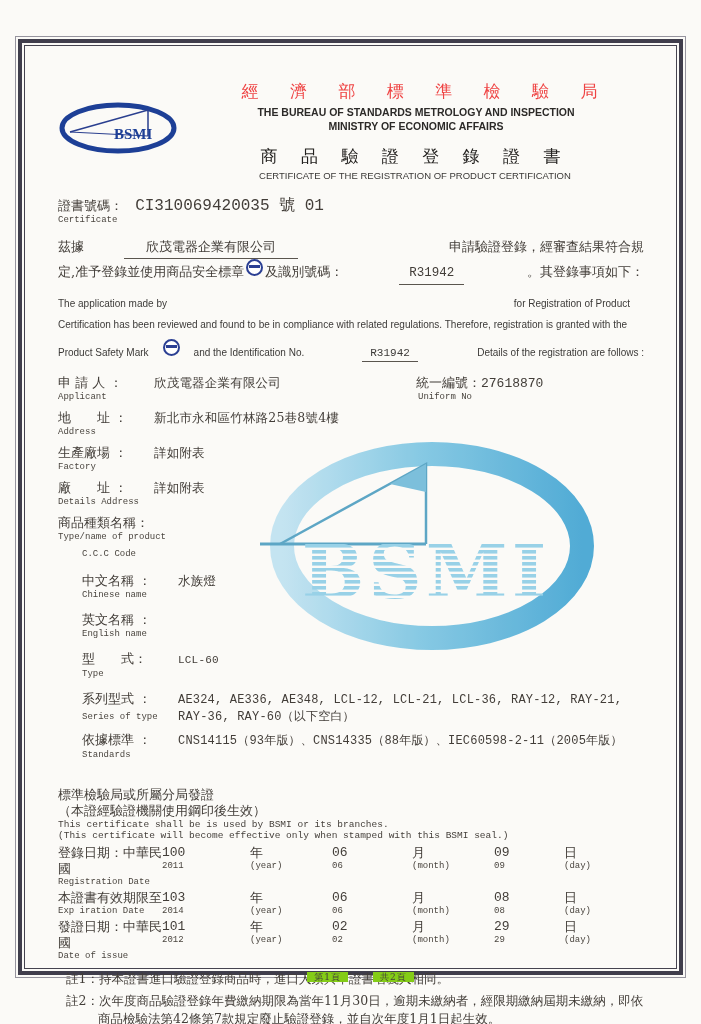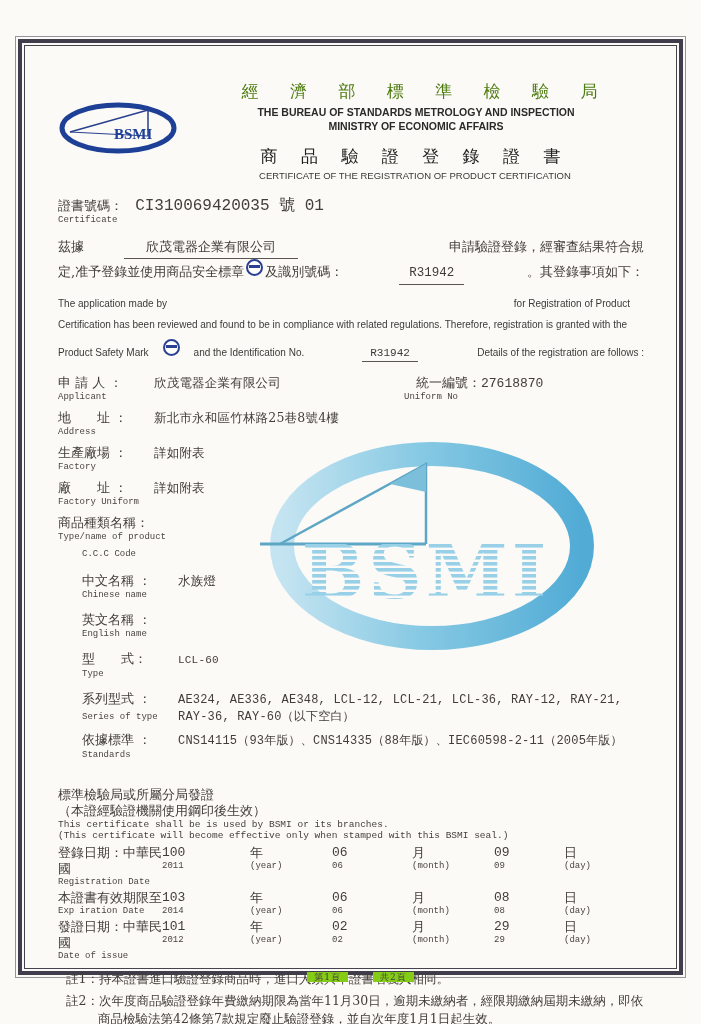--- a/index.html
+++ b/index.html
@@ -15,21 +15,21 @@
   .frame-mid{border:4px solid #403e4c;padding:2px;height:100%;box-sizing:border-box;}
   .frame-in{border:1px solid #45434f;height:100%;box-sizing:border-box;}
   .content{position:absolute;left:58px;top:80px;width:586px;z-index:2;}
   
   .watermark{position:absolute;left:248px;top:442px;z-index:1;opacity:.9;}
   
   .hdr{display:flex;align-items:flex-start;}
   .hdr-left{width:128px;padding-top:22px;}
   .hdr-center{flex:1;text-align:center;}
   .hdr-right{width:100px;padding-top:20px;text-align:center;}
-  .agency-zh{font-size:17px;letter-spacing:13px;color:#4d7c0f;white-space:nowrap;margin-left:22px;}
+  .agency-zh{font-size:17px;letter-spacing:13px;color:#ef4444;white-space:nowrap;margin-left:22px;}
   .agency-en{font-family:"Liberation Sans",sans-serif;font-weight:bold;font-size:10.5px;
     color:#2c2a28;text-align:center;margin:3px 0 0 2px;line-height:1.3;}
   .title-zh{font-size:17px;letter-spacing:9px;color:#23211f;margin-top:12px;white-space:nowrap;}
   .title-en{font-family:"Liberation Sans",sans-serif;font-size:9.5px;color:#3a3836;margin-top:2px;}
   .taf-sub{display:inline-block;border:1px solid #b05a9a;color:#8b2034;
     font-family:"Liberation Sans",sans-serif;font-size:6px;line-height:1.4;
     padding:1px 3px;margin-top:2px;}
   
   .zh{font-size:13px;line-height:18px;color:#423d38;}
   .en-sub{font-family:"Liberation Mono",monospace;font-size:9px;line-height:11px;color:#4a453f;}
@@ -42,21 +42,21 @@
   .cert-no{margin-top:16px;}
   .grant{margin-top:10px;}
   .grant-row{display:flex;align-items:baseline;}
   .grant-en{font-family:"Liberation Sans",sans-serif;font-size:10px;color:#3c3a38;line-height:13px;}
   .fields{margin-top:12px;}
   .field{position:relative;margin-bottom:6px;}
   .f-main{display:flex;align-items:baseline;}
   .f-label{min-width:96px;white-space:nowrap;}
   .f-value{font-size:12.5px;letter-spacing:.2px;}
   .f-right-zh{position:absolute;left:358px;top:0;white-space:nowrap;}
-  .f-right-en{position:absolute;left:346px;top:18px;}
+  .f-right-en{position:absolute;left:360px;top:18px;}
   .indent{margin-left:24px;}
   .issue{margin-top:26px;}
   .issue .zh{line-height:16px;}
   .issue-en{font-family:"Liberation Mono",monospace;font-size:9.5px;line-height:11px;color:#443f3a;}
   
   .dates{margin-top:4px;}
   .drow{display:grid;grid-template-columns:104px 88px 82px 80px 82px 70px auto;margin-bottom:2px;}
   .dzh{font-size:13px;line-height:16px;color:#423d38;}
   .dzh.mono{font-size:13px;}
   .den{font-family:"Liberation Mono",monospace;font-size:9px;line-height:11px;color:#4a453f;}
@@ -182,21 +182,21 @@
         <span class="f-value">詳如附表</span>
       </div>
       <div class="en-sub">Factory</div>
     </div>
 
     <div class="field">
       <div class="f-main zh">
         <span class="f-label">廠　　址 ：</span>
         <span class="f-value">詳如附表</span>
       </div>
-      <div class="en-sub">Factory Uniform</div>
+      <div class="en-sub">Details Address</div>
     </div>
 
     <div class="field">
       <div class="f-main zh">
         <span class="f-label" style="min-width:0;">商品種類名稱：</span>
       </div>
       <div class="en-sub">Type/name of product</div>
     </div>
 
     <div class="field indent">

